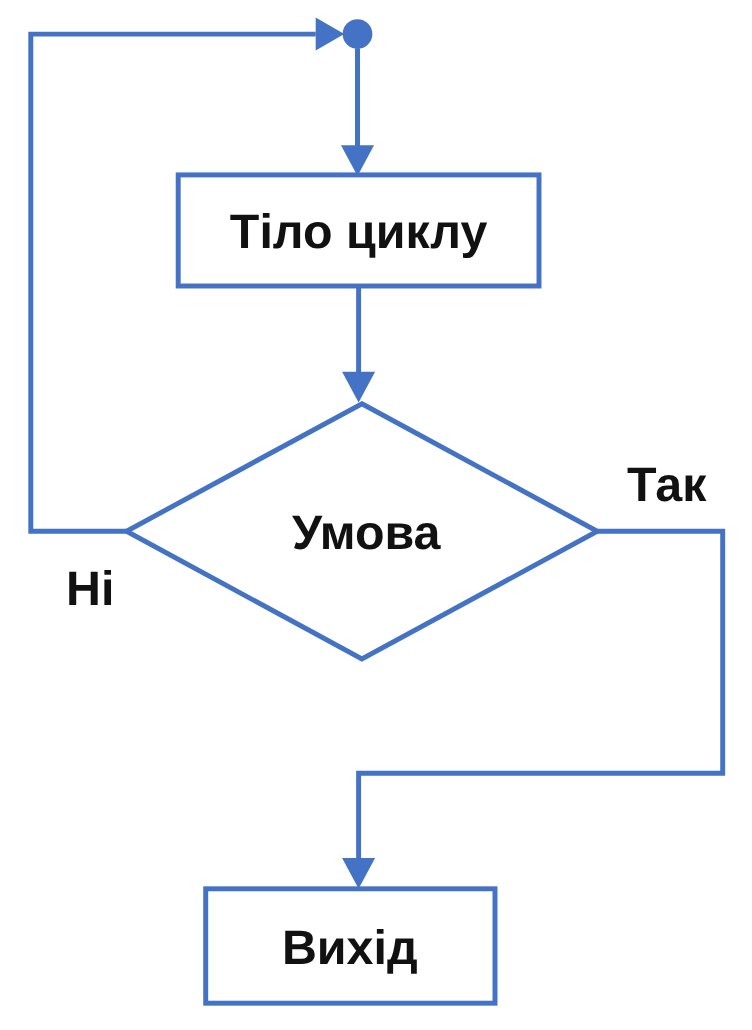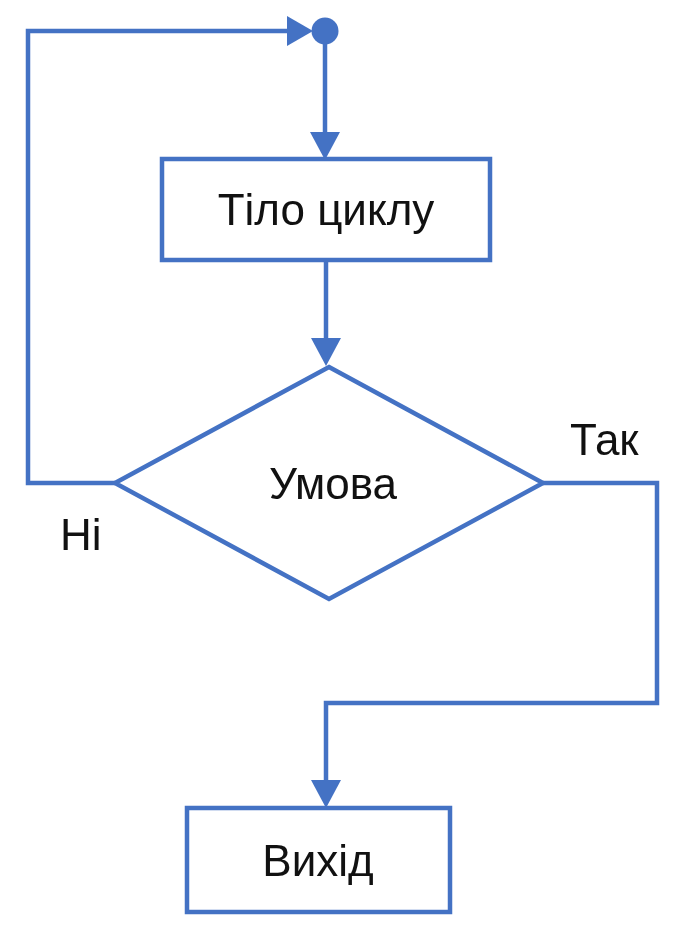--- a/index.html
+++ b/index.html
@@ -6,20 +6,21 @@
     margin: 0;
     padding: 0;
     background: var(--background, #ffffff);
   }
   .stage {
     position: relative;
     width: 684px;
     height: 936px;
     background: var(--background, #ffffff);
     overflow: hidden;
+    font-weight: bold;
   }
   svg { display: block; }
   .connector {
     fill: none;
     stroke: var(--accent, #4472C4);
     stroke-width: 4.5;
     stroke-miterlimit: 10;
   }
   .shape {
     fill: var(--background, #ffffff);

